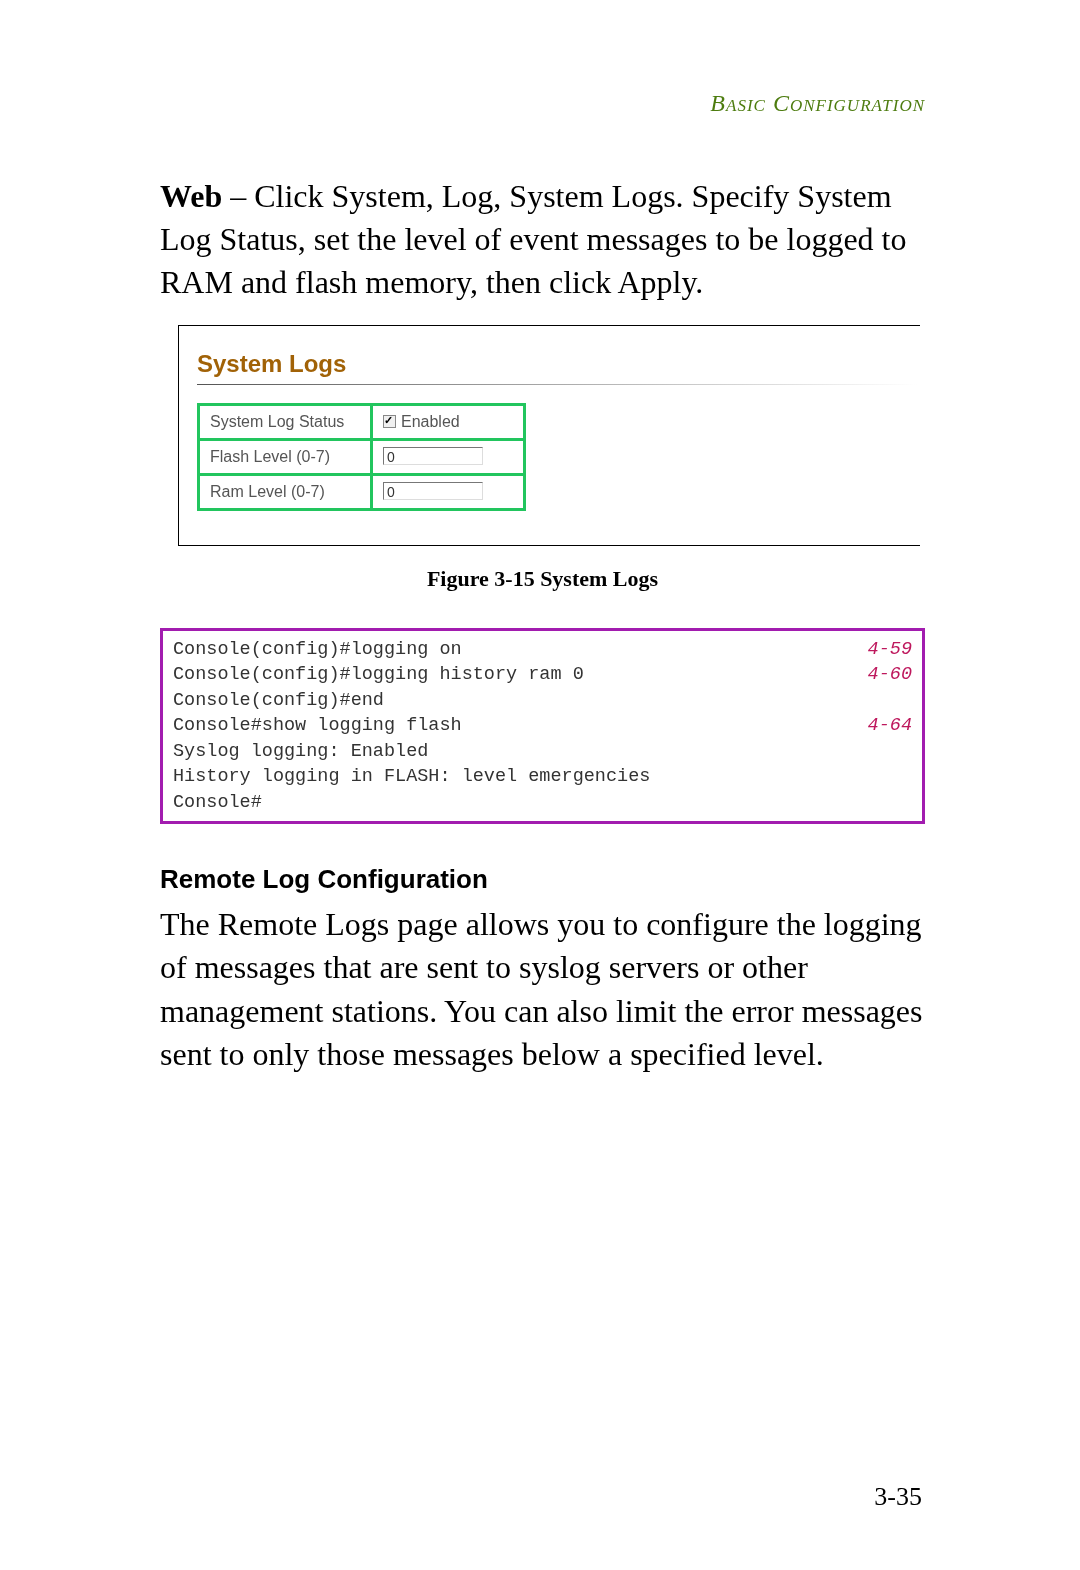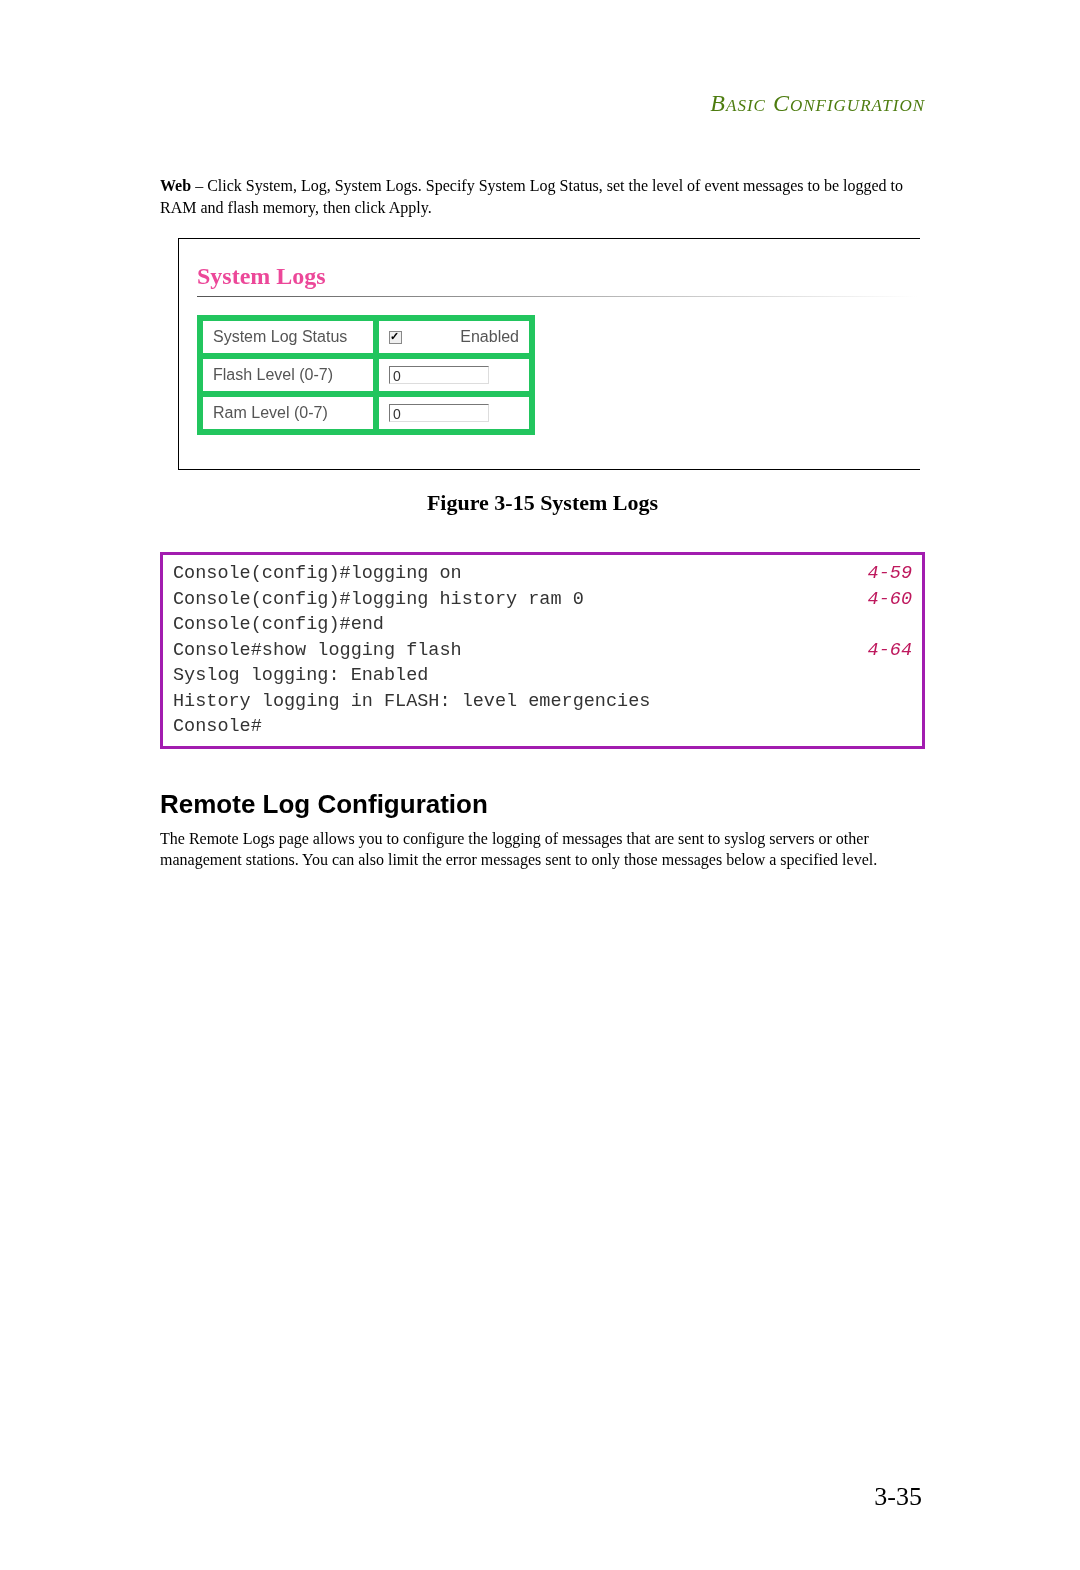--- a/index.html
+++ b/index.html
@@ -19,21 +19,21 @@
   .running-header {
     text-align: right;
     font-variant: small-caps;
     font-style: italic;
     font-size: 24px;
     letter-spacing: 1px;
     margin-bottom: 58px;
     color: #4d7c0f;
   }
   .body-para {
-    font-size: 16px;
+    font-size: 32px;
     line-height: 1.35;
     margin: 0 0 20px 0;
   }
   .bold-lead {
     font-weight: bold;
   }
   .figure-box {
     border: 1.5px solid #000;
     border-right: none;
     margin: 20px 0 18px 18px;
@@ -41,53 +41,51 @@
     width: 742px;
     box-sizing: border-box;
     font-family: Arial, Helvetica, sans-serif;
     color: #333;
     position: relative;
     overflow: hidden;
   }
   .figure-title {
     font-weight: bold;
     font-size: 24px;
-    color: #ec4899;
+    color: #a16207;
     margin: 6px 0 6px 0;
-    font-family: Liberation Serif, serif;
   }
   .hr-gradient {
     height: 1px;
     background: linear-gradient(to right, #555 0%, #bbb 60%, #fff 100%);
     margin: 6px 0 18px 0;
     width: 720px;
   }
   table.cfg {
     border-collapse: collapse;
     font-size: 16px;
     color: #555;
   }
   table.cfg td {
-    border: 6px solid #22c55e;
+    border: 3px solid #22c55e;
     padding: 5px 10px;
     vertical-align: middle;
     height: 22px;
     box-sizing: content-box;
   }
   table.cfg td.label {
     width: 150px;
   }
   table.cfg td.value {
     width: 130px;
   }
   .chk-wrap {
     display: flex;
     align-items: center;
     gap: 5px;
-    justify-content: space-between;
   }
   .chk {
     width: 13px;
     height: 13px;
     position: relative;
     display: inline-block;
     background: #f0f0f0;
     border: 1px solid #888;
     box-sizing: border-box;
   }

